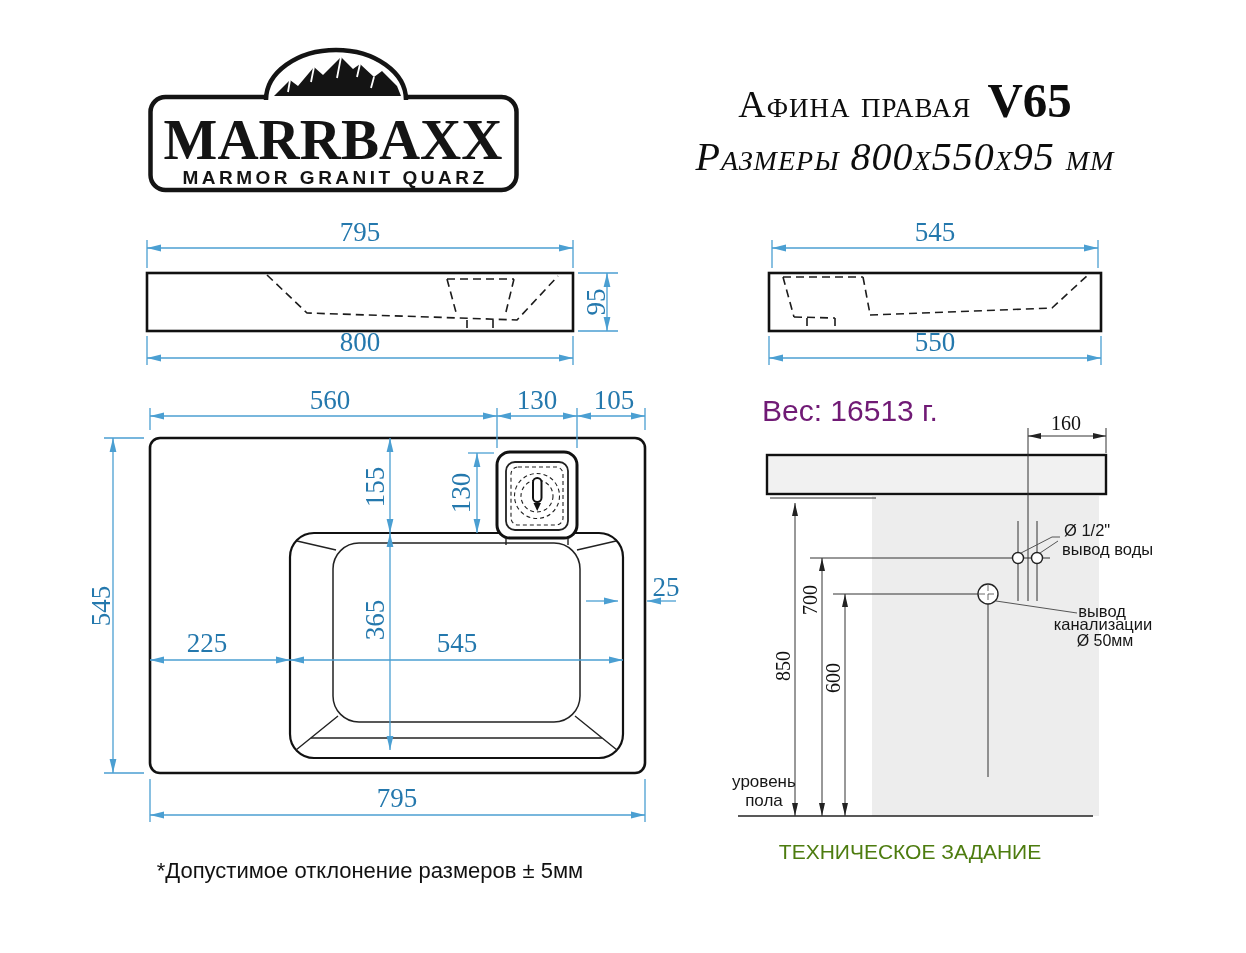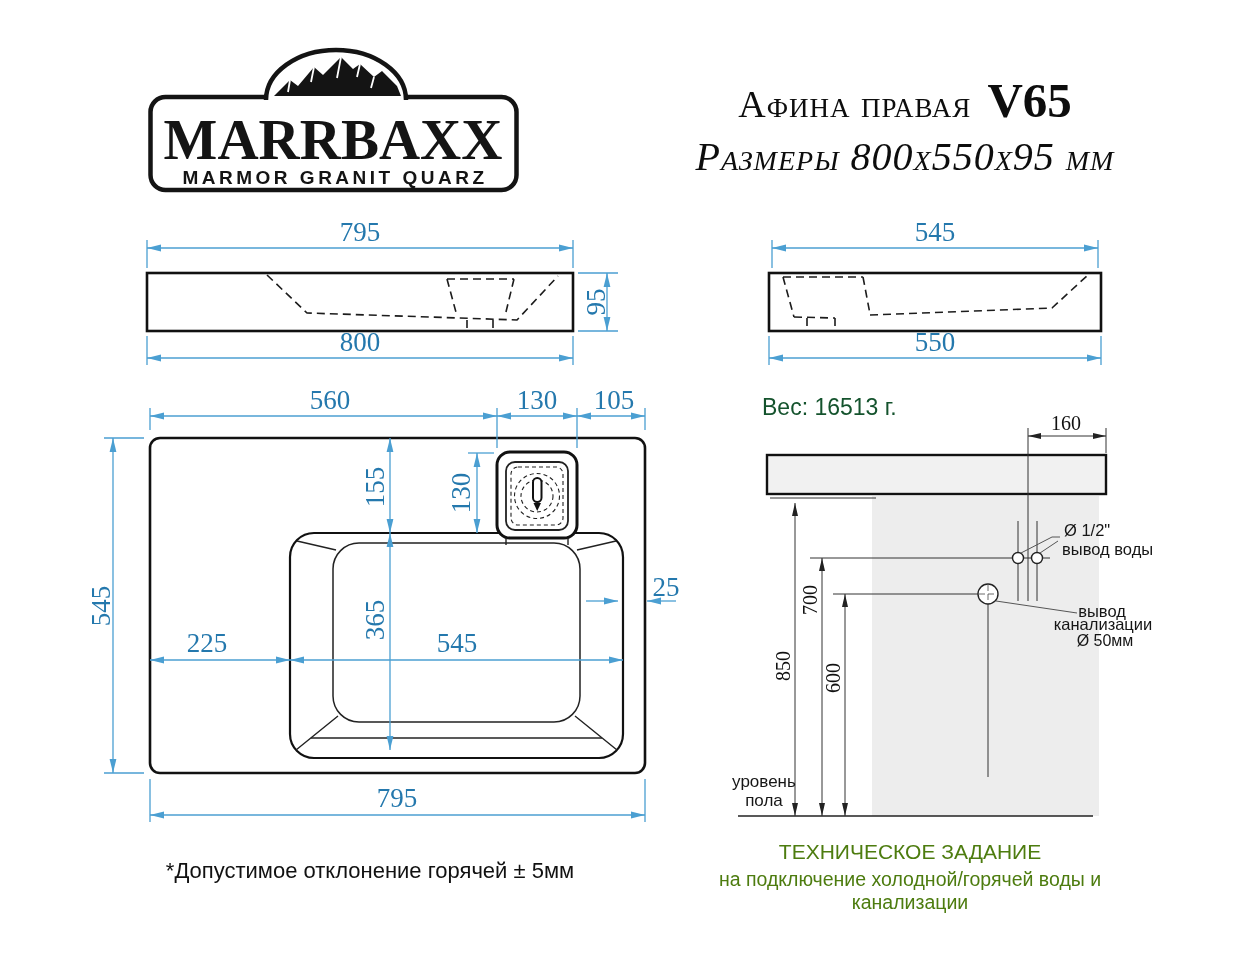--- a/index.html
+++ b/index.html
@@ -6,21 +6,21 @@
   .page{position:relative;width:1246px;height:953px;background:#fff;overflow:hidden;
         font-family:"Liberation Sans",sans-serif;padding-left:26px;}
   .abs{position:absolute;}
   
   .title-block{left:625px;top:72px;width:560px;text-align:center;color:#0d0d0d;
                font-family:"Liberation Serif",serif;}
   .title-line1{font-variant:small-caps;font-size:38px;letter-spacing:1px;}
   .title-model{font-weight:bold;font-size:49px;font-variant:normal;margin-left:16px;text-align:center;}
   .title-line2{font-variant:small-caps;font-size:40px;margin-top:4px;letter-spacing:1px;font-style:italic;}
   
-  .weight{left:762px;top:394px;font-size:23px;color:#14532d;}
+  .weight{left:762px;top:394px;font-size:30px;color:#701a75;}
   
   .tolerance{left:90px;top:858px;width:560px;text-align:center;font-size:22px;color:#111;}
   .spec{left:660px;top:840px;width:500px;text-align:center;color:#4d7c0f;}
   .spec-l1{font-size:21px;}
   .spec-l2{font-size:19.5px;margin-top:4px;}
   
   svg{overflow:visible;}
   .thin{stroke:#222;fill:none;stroke-width:1.4;}
   .dash{stroke:#1c1c1c;fill:none;stroke-width:1.6;stroke-dasharray:8 5;stroke-linejoin:round;}
   .dim line,.dim path{stroke:#4b9fd2;stroke-width:1.3;fill:none;}
@@ -229,19 +229,18 @@
       <text class="lbl lblm" x="1102" y="617">вывод</text>
       <text class="lbl lblm" x="1103" y="630">канализации</text>
       <text class="lbl lblm" x="1105" y="646" style="font-size:16px">Ø 50мм</text>
     </g>
     <g>
       <text class="lbl lblm" x="764" y="787" style="font-size:17px">уровень</text>
       <text class="lbl lblm" x="764" y="806" style="font-size:17px">пола</text>
     </g>
   </svg>
 
-  <div class="abs tolerance">*Допустимое отклонение горячей ± 5мм</div>
+  <div class="abs tolerance">*Допустимое отклонение размеров ± 5мм</div>
   <div class="abs spec">
     <div class="spec-l1">ТЕХНИЧЕСКОЕ ЗАДАНИЕ</div>
-    <div class="spec-l2">на подключение холодной/горячей воды и канализации</div>
   </div>
 
 </div>
 
 </body></html>

